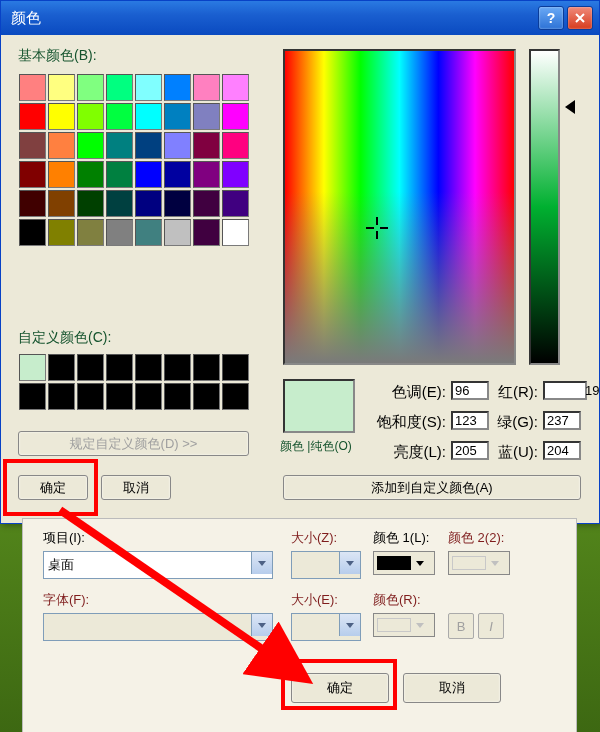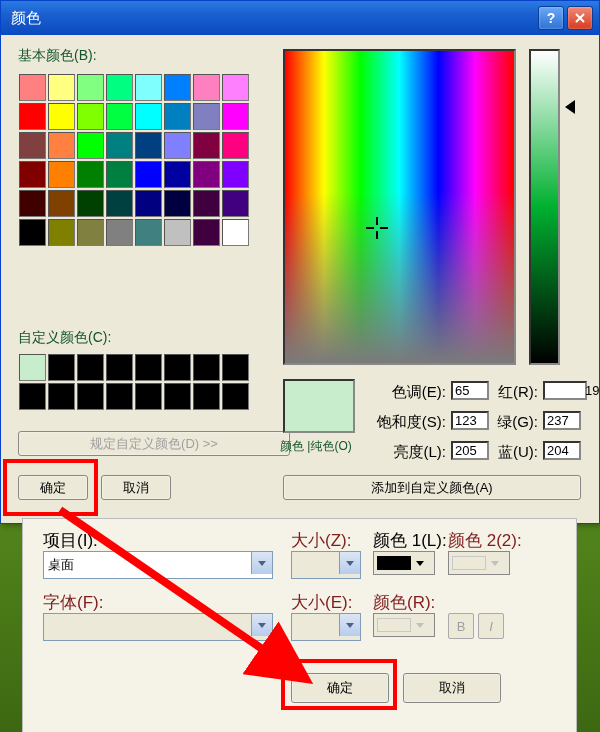--- a/index.html
+++ b/index.html
@@ -38,21 +38,21 @@
   .lum-arrow{position:absolute;left:564px;width:0;height:0;border-top:7px solid transparent;border-bottom:7px solid transparent;border-right:10px solid #000;}
   
   .preview-box{position:absolute;left:282px;top:344px;width:72px;height:54px;border:2px inset #888;box-sizing:border-box;}
   
   .field-lbl{position:absolute;font-size:15px;text-align:right;}
   .num-input{position:absolute;width:38px;height:19px;border:2px inset #888;background:#fff;font-size:13px;text-align:left;padding-left:2px;box-sizing:border-box;}
   
   .red-box{position:absolute;border:4px solid #ff0000;pointer-events:none;z-index:50;}
   
   .bottom-dialog{position:absolute;left:22px;top:518px;width:553px;height:214px;background:#F5F2E7;border:1px solid #bbb;padding-top:14px;}
-  .b-lbl{position:absolute;font-size:17px;}
+  .b-lbl{position:absolute;font-size:13px;}
   .b-lbl.disabled{color:#7f1d1d;}
   .combobox{position:absolute;height:28px;background:#fff;border:1px solid #7f9db9;display:flex;align-items:center;padding-left:4px;box-sizing:border-box;}
   .combobox.disabled{background:#ECE9D8;}
   .combo-arrow{position:absolute;right:0;top:0;width:20px;height:22px;background:linear-gradient(to bottom,#dce6f5,#b7cdec);border-left:1px solid #7f9db9;display:flex;align-items:center;justify-content:center;}
   .combo-arrow::after{content:"";border-left:4px solid transparent;border-right:4px solid transparent;border-top:5px solid #4d6185;}
   .color-picker-btn{position:absolute;height:24px;background:#ECE9D8;border:1px solid #888;display:flex;align-items:center;padding:0 3px;box-sizing:border-box;}
   .mini-swatch{width:32px;height:12px;border:1px solid #000;}
   .mini-arrow{margin-left:5px;width:0;height:0;border-left:4px solid transparent;border-right:4px solid transparent;border-top:5px solid #000;}
   .small-btn{position:absolute;width:24px;height:24px;background:#ECE9D8;border:1px solid #aaa;border-radius:2px;color:#a0a0a0;display:flex;align-items:center;justify-content:center;font-size:13px;}
   
@@ -157,40 +157,40 @@
           <div class="swatch" style="background: rgb(0, 0, 0);"></div>
           <div class="swatch" style="background: rgb(0, 0, 0);"></div>
           <div class="swatch" style="background: rgb(0, 0, 0);"></div>
           <div class="swatch" style="background: rgb(0, 0, 0);"></div>
           <div class="swatch" style="background: rgb(0, 0, 0);"></div>
           <div class="swatch" style="background: rgb(0, 0, 0);"></div>
           <div class="swatch" style="background: rgb(0, 0, 0);"></div>
         </div>
       </div>
 
-    <button class="wbtn" style="left:17px;top:396px;width:272px;color:#a0a0a0;">规定自定义颜色(D) &gt;&gt;</button>
+    <button class="wbtn" style="left:17px;top:396px;width:231px;color:#a0a0a0;">规定自定义颜色(D) &gt;&gt;</button>
 
     <button class="wbtn" style="left:17px;top:440px;width:70px;">确定</button>
     <button class="wbtn" style="left:100px;top:440px;width:70px;">取消</button>
 
     <div class="gradient-pick">
       <div class="crosshair" style="left:85px;top:170px;">
         <span class="h1"></span>
           <span class="h2"></span>
       </div>
     </div>
 
     <div class="lum-bar"></div>
     <div class="lum-arrow" style="top:65px;"></div>
 
     <div class="preview-box" id="preview-box" style="background: rgb(199, 237, 204);"></div>
     <div class="lbl" style="left:279px;top:403px;font-size:12px;">颜色 |纯色(O)</div>
 
     <div class="field-lbl" style="left:373px;top:348px;width:72px;">色调(E):</div>
-    <div class="num-input" style="left:450px;top:346px;">65</div>
+    <div class="num-input" style="left:450px;top:346px;">96</div>
 
     <div class="field-lbl" style="left:373px;top:378px;width:72px;">饱和度(S):</div>
     <div class="num-input" style="left:450px;top:376px;">123</div>
 
     <div class="field-lbl" style="left:373px;top:408px;width:72px;">亮度(L):</div>
     <div class="num-input" style="left:450px;top:406px;">205</div>
 
     <div class="field-lbl" style="left:493px;top:348px;width:44px;">红(R):</div>
     <div class="num-input" style="left:542px;top:346px;padding-left:40px;">199</div>
 

